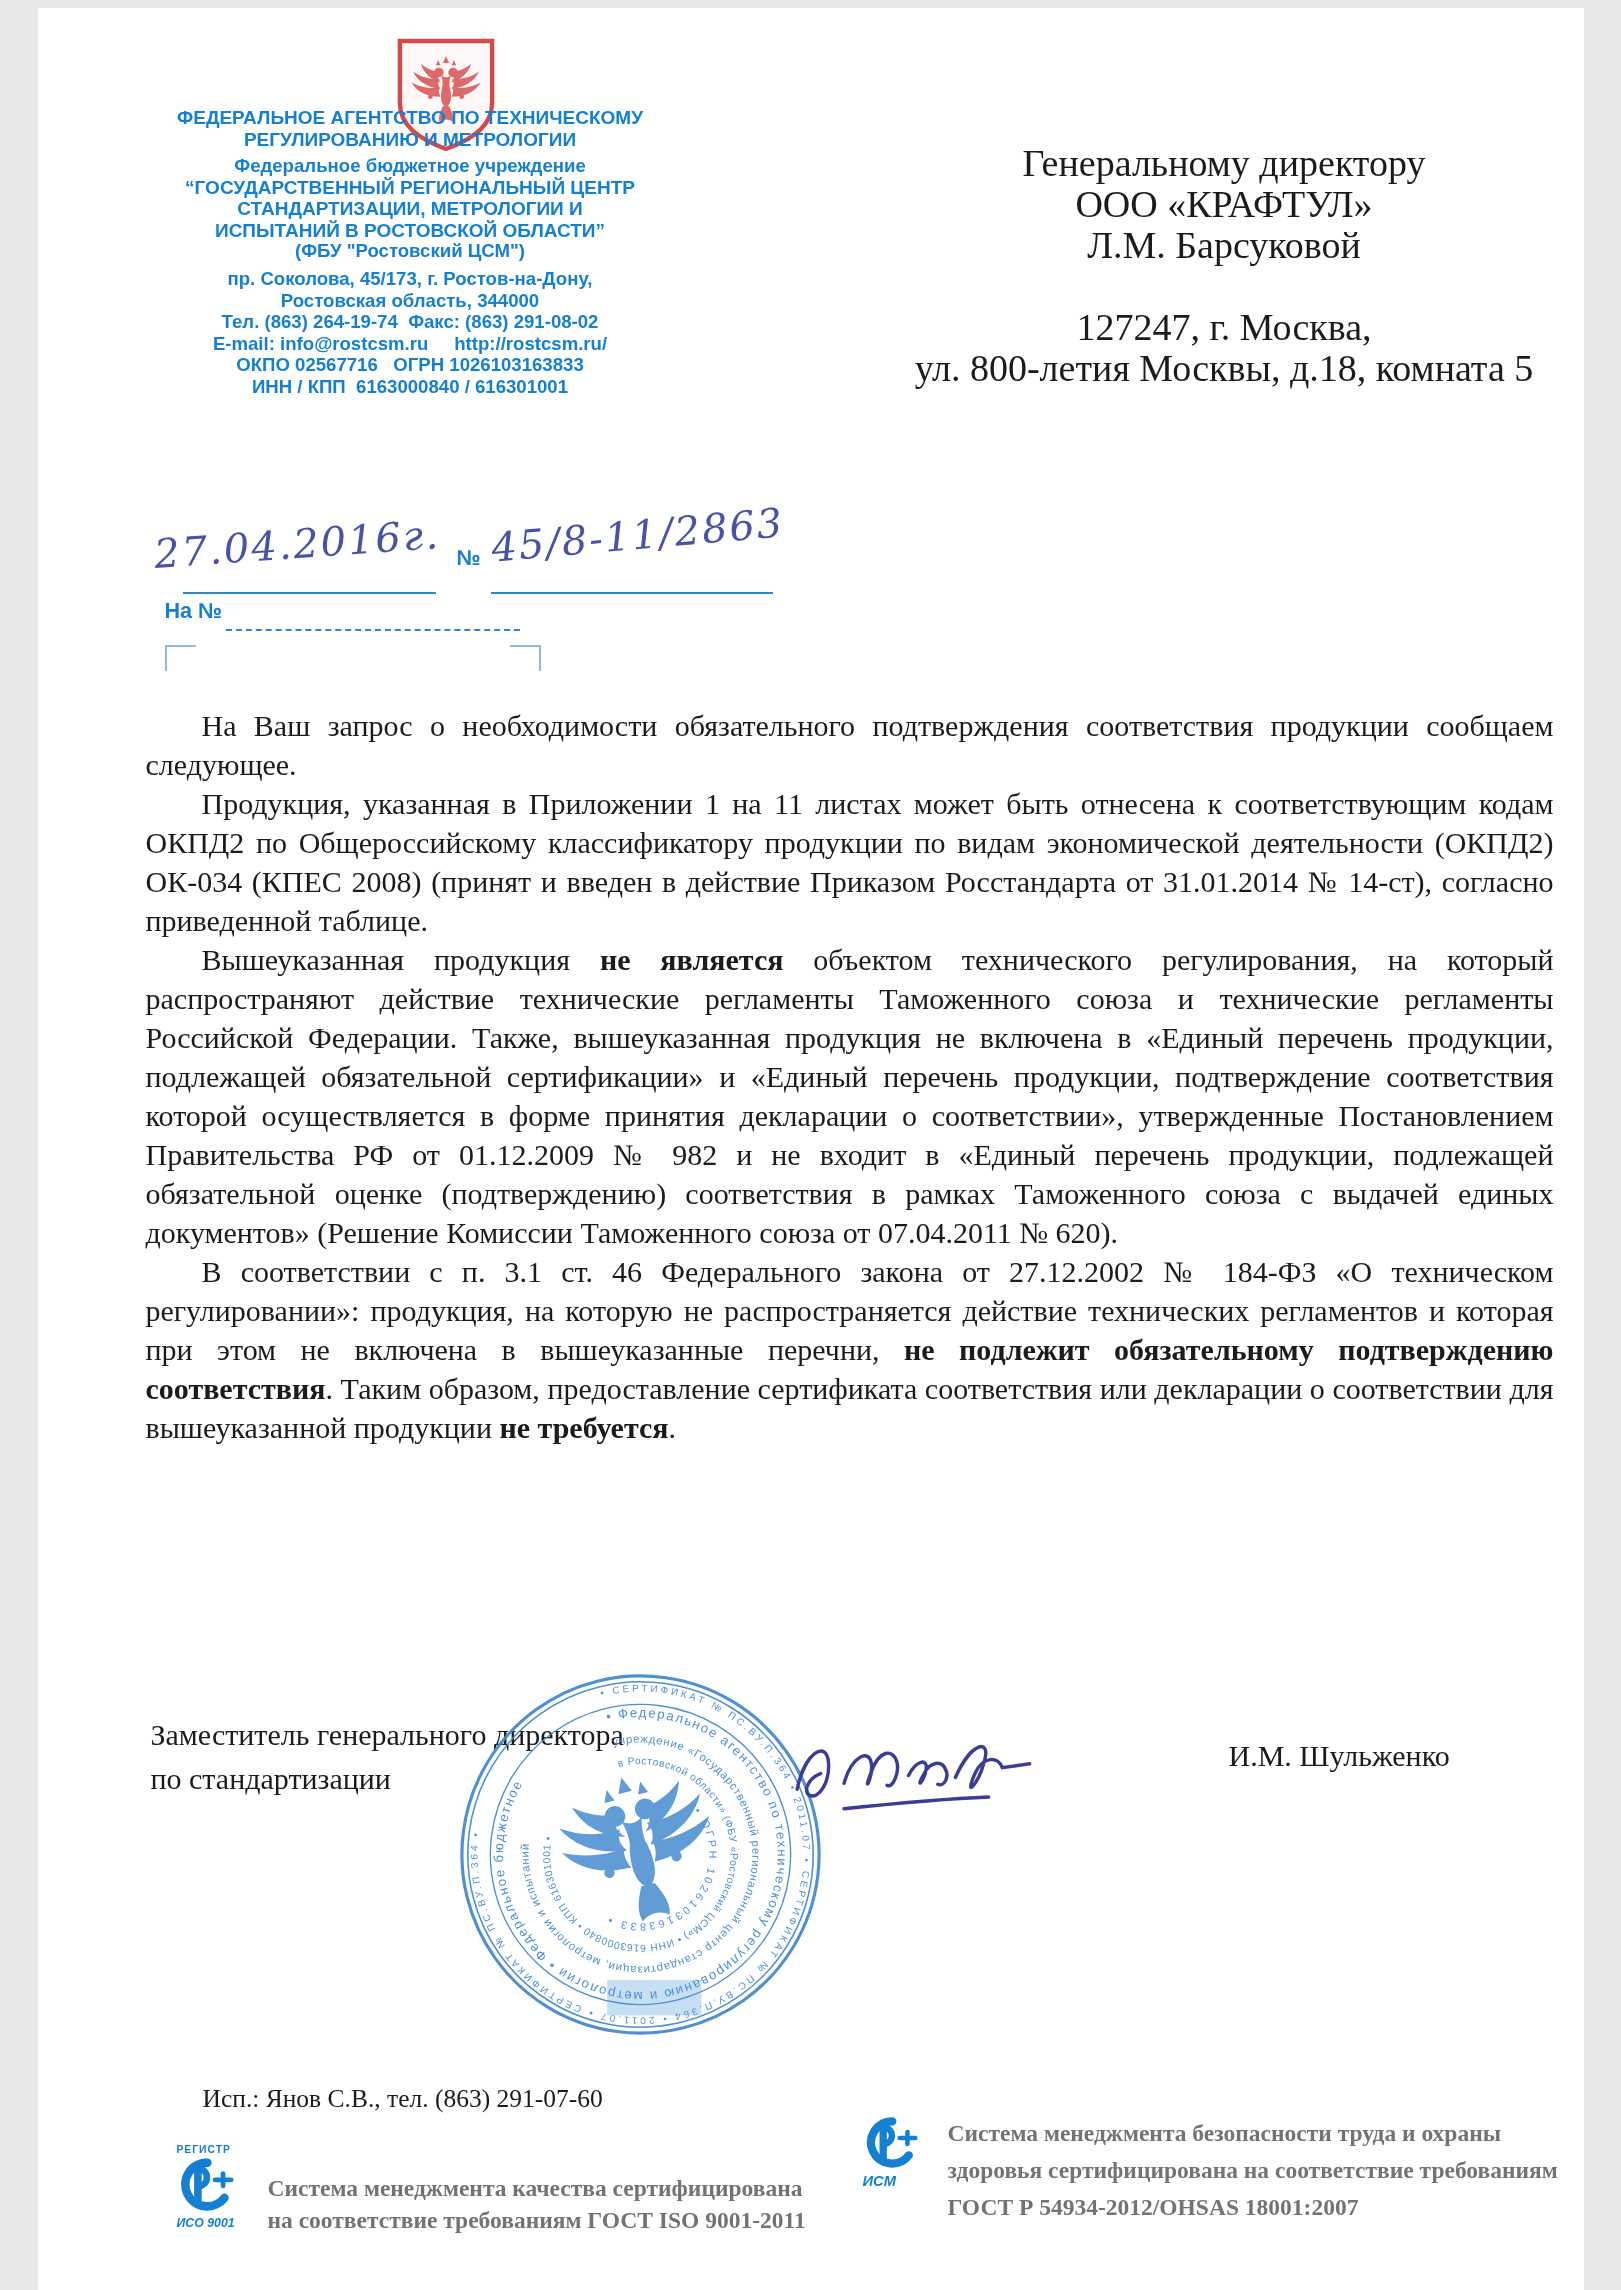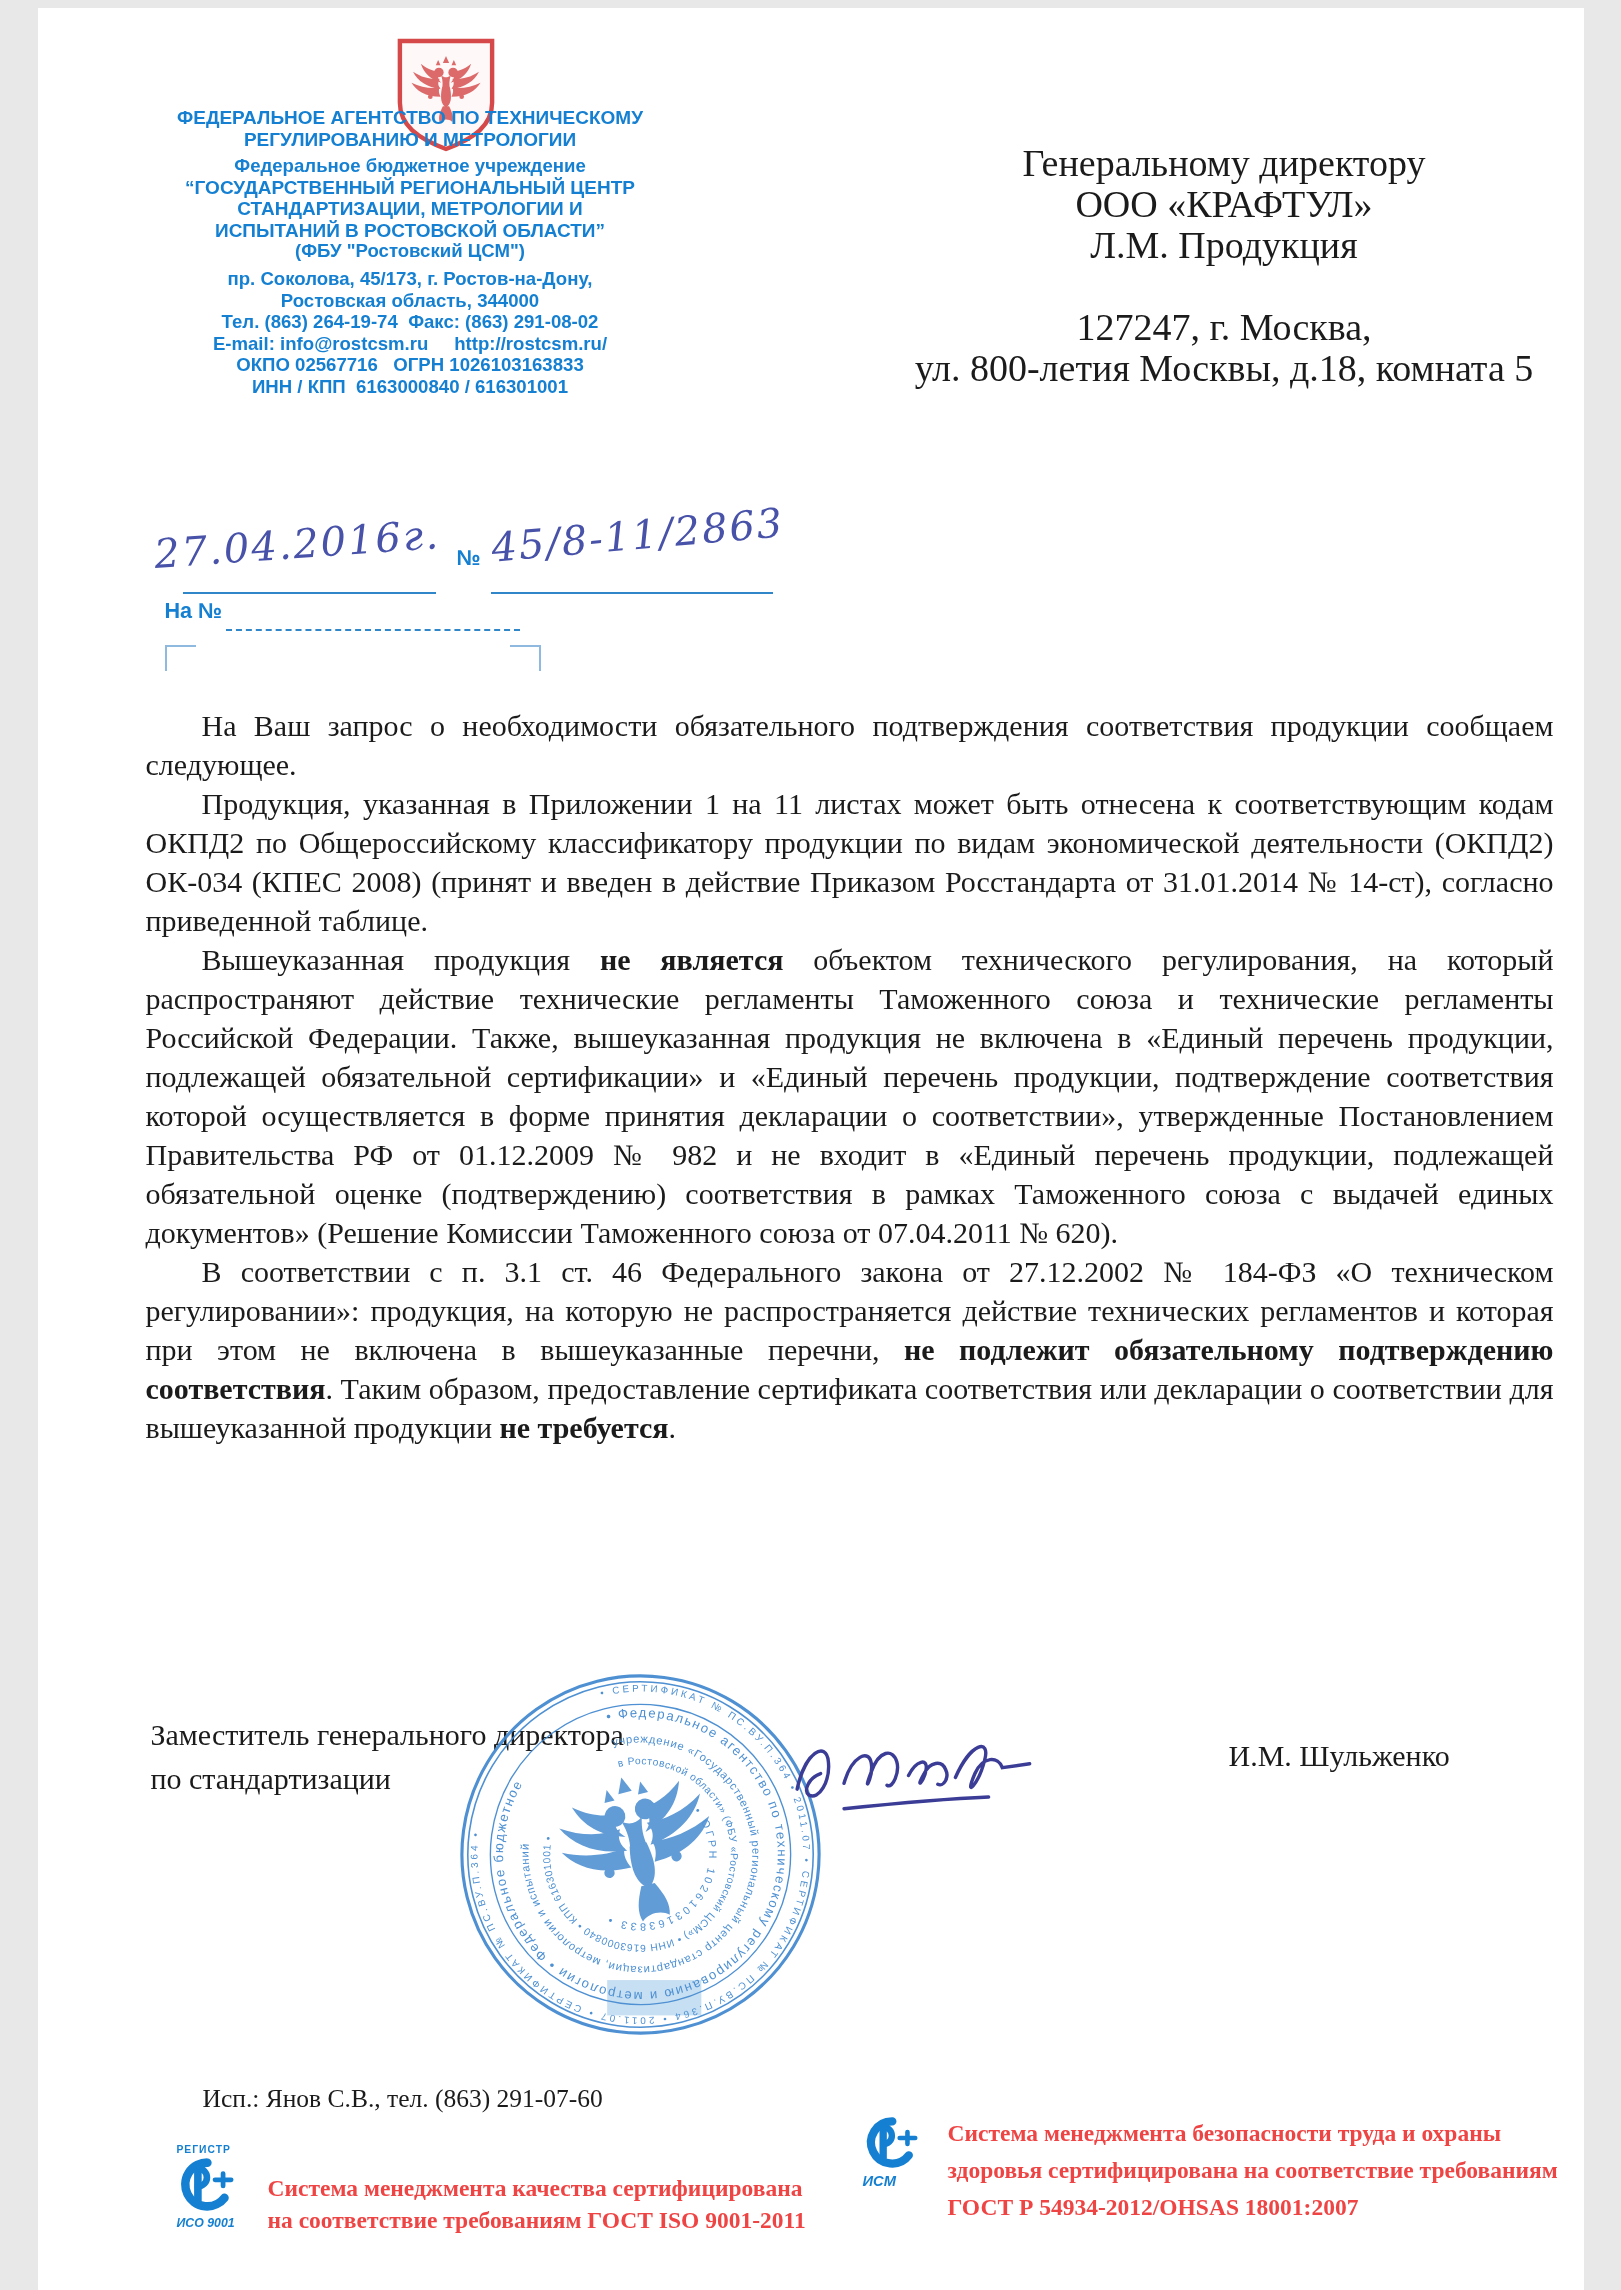--- a/index.html
+++ b/index.html
@@ -52,21 +52,21 @@
   .autograph{position:absolute;left:745px;top:1703px;width:294px;height:127px;}
   
   .executor{position:absolute;left:165px;top:2076px;font-size:25.5px;}
   .cert-logo{position:absolute;text-align:left;color:#1580d2;
     font-family:"Liberation Sans", sans-serif;}
   .logo-left{left:139px;top:2137px;width:94px;}
   .logo-right{left:825px;top:2107px;width:78px;}
   .logo-top{font-size:10.3px;font-weight:bold;letter-spacing:1px;line-height:10.8px;}
   .logo-bottom{font-size:12.3px;font-weight:bold;font-style:italic;line-height:12.7px;}
   .logo-bottom-big{font-size:14.7px;font-weight:bold;font-style:italic;line-height:15.7px;}
-  .cert-text{position:absolute;color:#ef4444;font-weight:bold;font-size:23.5px;
+  .cert-text{position:absolute;color:#737373;font-weight:bold;font-size:23.5px;
     font-family:"Liberation Serif", serif;}
   .cert-left{left:230px;top:2164px;line-height:32px;}
   .cert-right{left:910px;top:2107px;line-height:37px;}
   svg text{font-family:"Liberation Sans", sans-serif;}
 </style>
 </head>
 <body>
 
 <svg width="0" height="0" style="position:absolute" aria-hidden="true">
   <symbol id="dbl-eagle" viewBox="0 0 100 100">
@@ -112,21 +112,21 @@
     <div class="lh-contact">Ростовская область, 344000</div>
     <div class="lh-contact">Тел. (863) 264-19-74  Факс: (863) 291-08-02</div>
     <div class="lh-contact">E-mail: info@rostcsm.ru     http://rostcsm.ru/</div>
     <div class="lh-contact">ОКПО 02567716   ОГРН 1026103163833</div>
     <div class="lh-contact">ИНН / КПП  6163000840 / 616301001</div>
   </div>
 
   <div class="addressee">
     <div>Генеральному директору</div>
     <div>ООО «КРАФТУЛ»</div>
-    <div>Л.М. Продукция</div>
+    <div>Л.М. Барсуковой</div>
     <div class="addr-gap"></div>
     <div>127247, г. Москва,</div>
     <div>ул. 800-летия Москвы, д.18, комната 5</div>
   </div>
 
   <div class="handwriting hw-date">27.04.2016г.</div>
   <div class="blue-label num-sign">№</div>
   <div class="handwriting hw-number">45/8-11/2863</div>
   <div class="ref-line line-date"></div>
   <div class="ref-line line-number"></div>

